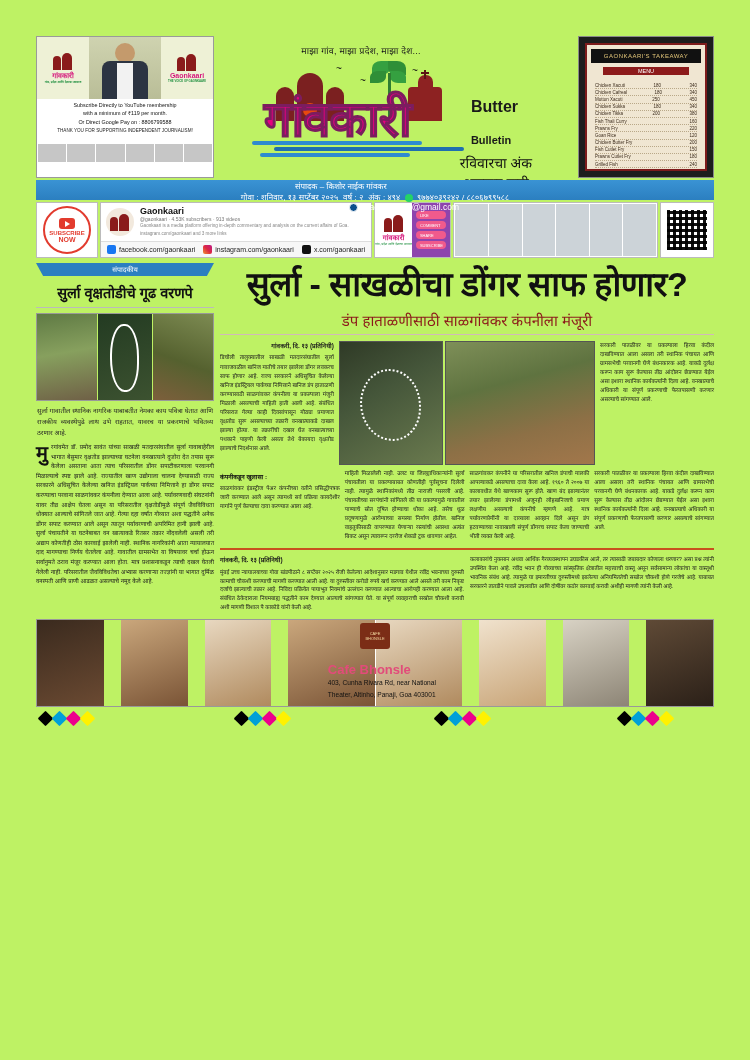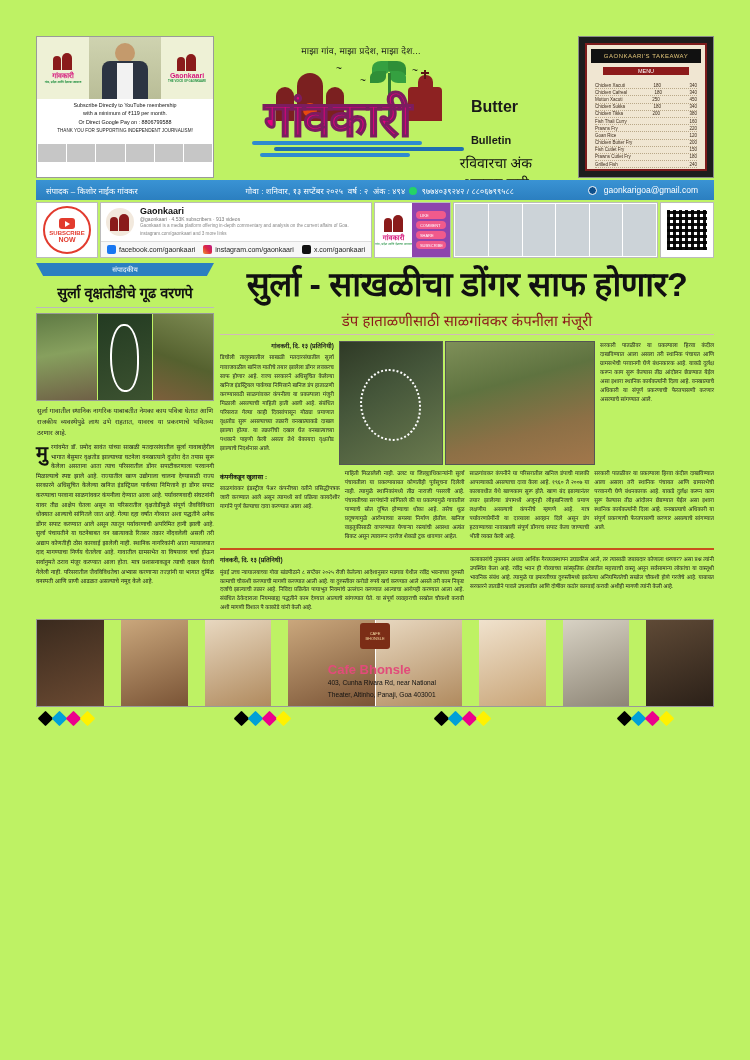--- a/index.html
+++ b/index.html
@@ -73,21 +73,21 @@
   .menu-ad { width:136px; border:1px solid #8a8a8a; background:#1d1d1d; padding:6px; display:flex; }
   .menu-card { flex:1; background:#f0e6d2; border:2px solid #7d1b1b; display:flex; flex-direction:column; padding:4px; }
   .menu-card .hdr { background:#111; color:#e4c77a; font-size:6px; text-align:center; padding:4px 2px; letter-spacing:.5px;}
   .menu-card .sub { background:#8d1b1b; color:#fff; font-size:5.5px; text-align:center; margin:4px 12px; padding:1px;}
   .menu-card .rows { flex:1; padding:3px 4px; }
   .menu-card .rows div { display:flex; justify-content:space-between; font-size:4.5px; color:#3a2a1a; border-bottom:.5px dotted #b9a888; padding:.6px 0;}
   .menu-card .pics { height:30px; display:flex; gap:2px; }
   .menu-card .pics i { flex:1; display:block; background:#a8662b; border-radius:2px;}
 
   
-  .info-bar { height:20px; background:linear-gradient(#3a93d4,#2b7fc0); display:flex; align-items:center; color:#fff; font-size:8px; position:relative; margin-top:2px;}
+  .info-bar { height:20px; background:linear-gradient(#3a93d4,#2b7fc0); display:flex; align-items:center; color:#fff; font-size:8px; position:relative; margin-top:2px;flex-direction:column;}
   .info-editor { padding-left:10px; width:180px; color:#ffffff; }
   .info-center { flex:1; text-align:right; font-size:8px; letter-spacing:.1px; }
   .wa-dot { display:inline-block; width:8px;height:8px;border-radius:50%;background:#25d366; vertical-align:middle; margin:0 2px;}
   .info-mail { width:200px; text-align:right; padding-right:16px; font-size:8.5px; }
   .mail-dot { display:inline-block;width:9px;height:9px;border-radius:50%;background:#0d4f8b;border:1px solid #fff;vertical-align:middle;margin-right:4px;}
 
   
   .social-strip { height:56px; display:flex; gap:2px; margin-top:2px; }
   .ss-sub { width:62px; border:1px solid #bbb; display:flex;align-items:center;justify-content:center;background:#fff;}
   .ss-sub .circ { width:48px;height:48px;border-radius:50%;border:2px solid #e23b2e; display:flex;flex-direction:column;align-items:center;justify-content:center;}

